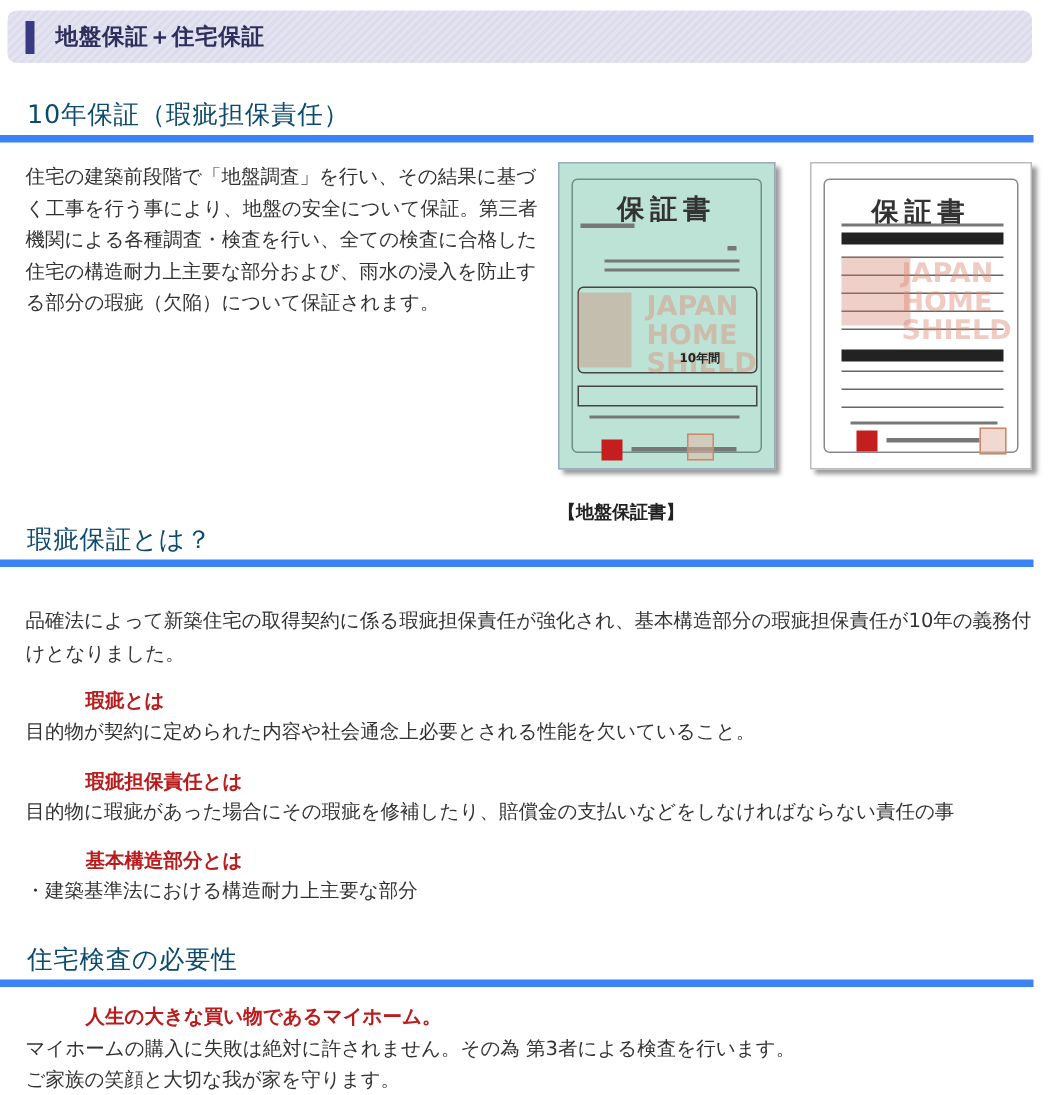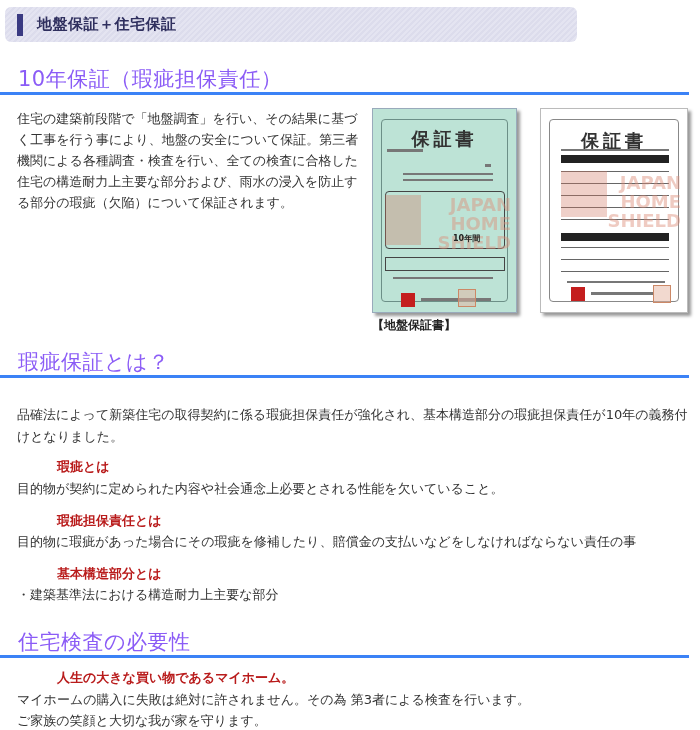--- a/index.html
+++ b/index.html
@@ -1,59 +1,59 @@
 <!DOCTYPE html>
 <html><head>
   <meta charset="utf-8">
   <style>
     * { box-sizing: border-box; margin: 0; padding: 0; }
     html, body { width: 700px; height: 730px; background: #ffffff; overflow: hidden; }
     body { font-family: "DejaVu Sans", "Liberation Sans", sans-serif; color: #333333; position: relative; }
 
     .main-header {
-      position: absolute; left: 5px; top: 7px; width: 572px; height: 35px;
+      position: absolute; left: 5px; top: 7px; width: 683px; height: 35px;
       border-radius: 6px;
       background: repeating-linear-gradient(135deg, #e4e4f1 0px, #e4e4f1 2px, #dcdcec 2px, #dcdcec 4px);
       display: flex; align-items: center;
     }
     .main-header .bar { width: 6px; height: 22px; background: #3a3a82; margin-left: 12px; margin-right: 14px; }
     .main-header .title { font-size: 15px; color: #2f2f5e; font-weight: bold; letter-spacing: 0.5px; }
 
     .sec-title {
       position: absolute; left: 0; width: 689px; height: 30px;
-      border-bottom: 3px solid #3b82f6;
+      border-bottom: 5px solid #3b82f6;
       padding-left: 18px; display: flex; align-items: flex-start;
-      font-size: 21px; color: #8b5cf6; letter-spacing: 0.5px;
+      font-size: 17px; color: #0c4a6e; letter-spacing: 0.5px;
     }
 
     .para { position: absolute; font-size: 13px; color: #333; line-height: 20px; }
 
     .intro { left: 17px; top: 108px; width: 350px; line-height: 21px; }
 
     .cert { position: absolute; }
     .cert .paper {
       position: relative; width: 150px; height: 205px;
       box-shadow: 3px 3px 3px #999;
     }
     .cert1 { left: 372px; top: 108px; }
     .cert2 { left: 540px; top: 108px; }
     .cert1 .paper { background: #bde3d6; border: 1px solid #9ab; width: 145px; }
     .cert2 .paper { background: #ffffff; border: 1px solid #bbb; width: 148px; }
     .cert .paper-title { position: absolute; top: 18px; width: 100%; text-align: center; font-family: "DejaVu Serif", serif; font-size: 18px; font-weight: bold; color: #333; letter-spacing: 4px; }
     .cert .inner-frame { position: absolute; left: 8px; top: 10px; right: 8px; bottom: 10px; border: 1px solid #6c8f87; border-radius: 4px; }
     .cert2 .inner-frame { border-color: #888; }
     .cert .box { position: absolute; border: 1.5px solid #444; }
-    .cert .watermark { position: absolute; color: rgba(220,140,120,0.45); font-weight: bold; font-family: "DejaVu Sans", sans-serif; line-height: 19px; font-size: 18px; text-align: right; }
+    .cert .watermark { position: absolute; color: rgba(220,140,120,0.45); font-weight: bold; font-family: "DejaVu Sans", sans-serif; line-height: 19px; font-size: 18px; }
     .cert .wm-square { position: absolute; background: rgba(210,120,100,0.35); }
     .cert .darkbar { position: absolute; background: #222; height: 8px; }
     .cert .line { position: absolute; height: 1px; background: #666; }
     .cert .logo-j { position: absolute; width: 14px; height: 14px; background: #c41e1e; }
     .cert .stamp { position: absolute; width: 18px; height: 18px; border: 1px solid #c86; background: rgba(230,180,160,0.5); }
     .cert .small-txt { position: absolute; height: 3px; background: #777; }
-    .cert .caption { margin-top: 4px; font-size: 12px; font-weight: bold; color: #222; }
+    .cert .caption { margin-top: 20px; font-size: 12px; font-weight: bold; color: #222; }
 
     .sub-head { position: absolute; left: 17px; font-size: 13px; font-weight: bold; color: #b91c1c; margin-left: 40px; }
   </style>
 </head>
 <body>
 
 <div class="main-header">
   <div class="bar"></div>
   <div class="title">地盤保証＋住宅保証</div>
 </div>

